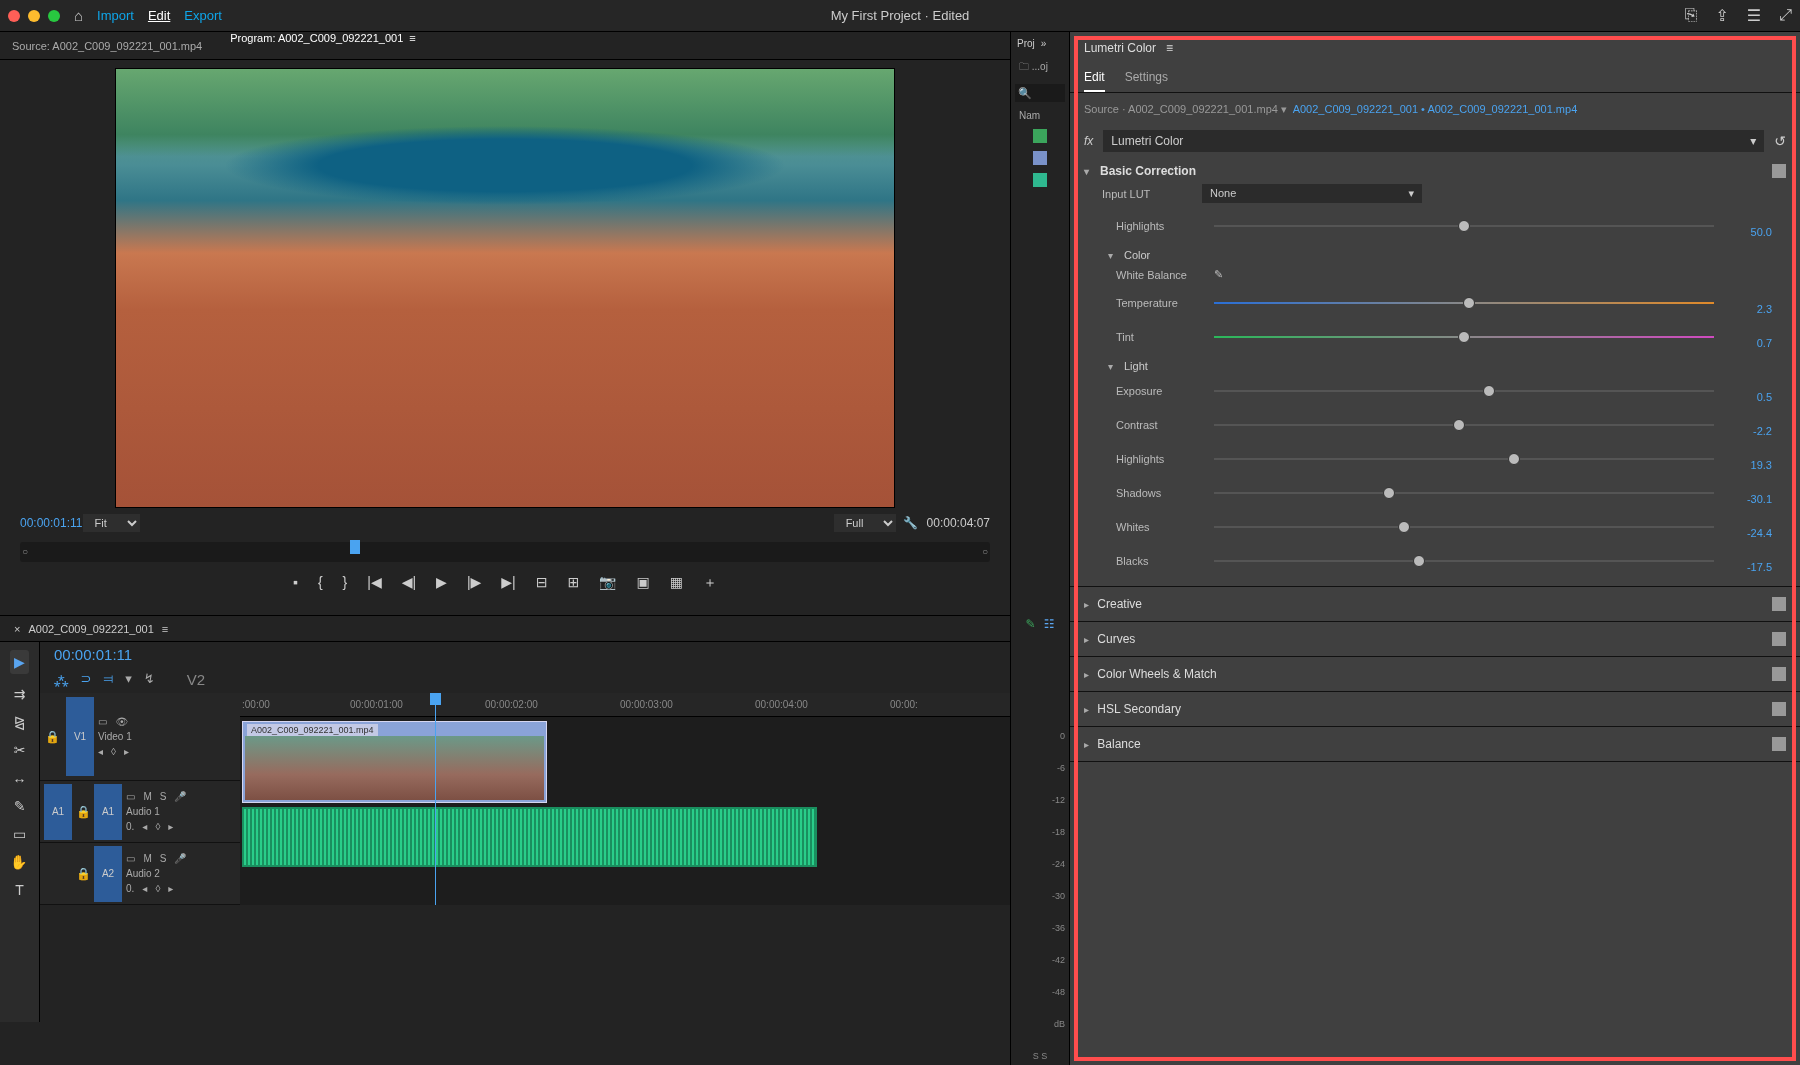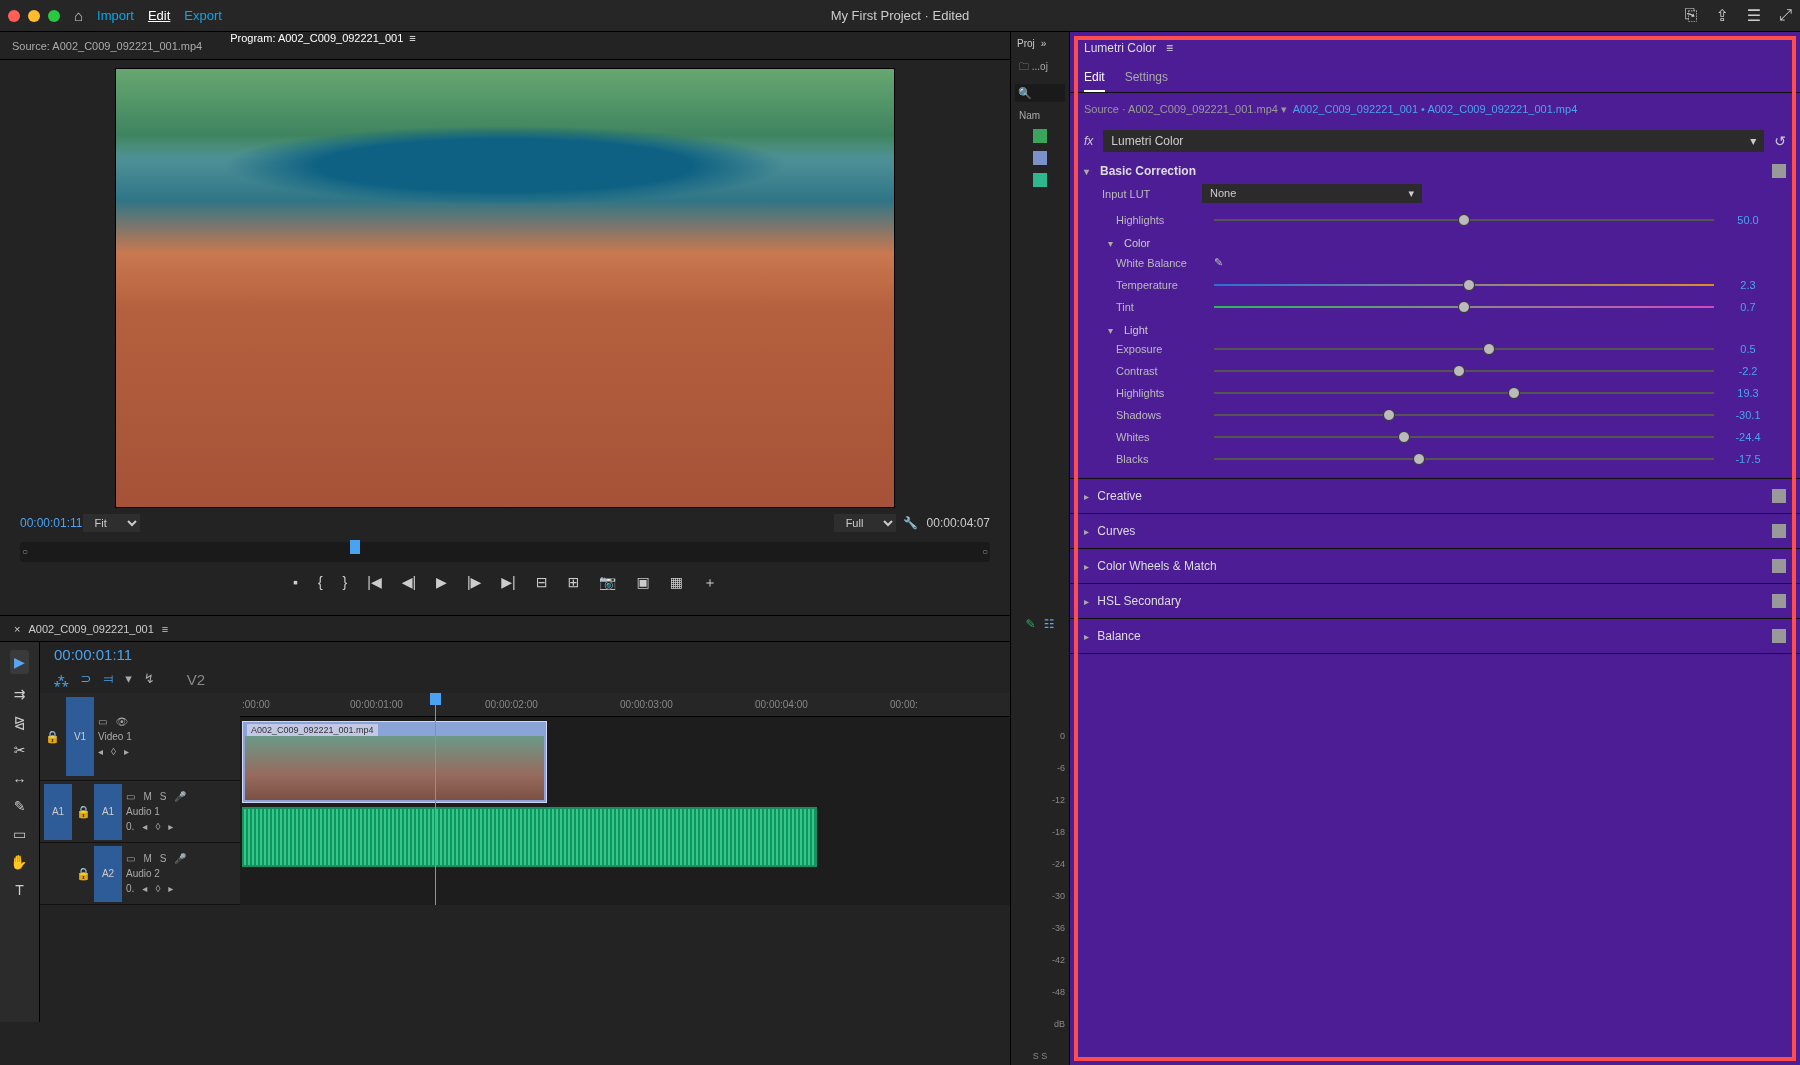--- a/index.html
+++ b/index.html
@@ -59,21 +59,21 @@
 
 .mid-strip{width:60px;background:#232323;border-left:1px solid #000;border-right:1px solid #000;display:flex;flex-direction:column;}
 .mid-tabs{font-size:10px;color:#ccc;padding:6px;display:flex;align-items:center;gap:6px;}
 .mid-search{padding:4px;}
 .mid-search input{width:100%;background:#1a1a1a;border:none;color:#ccc;padding:3px;font-size:11px;}
 .mid-row{padding:4px 8px;font-size:10px;color:#aaa;}
 .swatch{width:14px;height:14px;margin:4px auto;}
 .sg{background:#3ba55c}.sb{background:#7a92c9}.st{background:#2fb88f}
 .audio-meter{flex:1;margin-top:auto;display:flex;flex-direction:column;justify-content:flex-end;font-size:9px;color:#888;padding:4px;text-align:right;gap:22px;}
 
-.right-panel{flex:1;background:#4c1d95;position:relative;}
+.right-panel{flex:1;background:#404040;position:relative;}
 .red-border{position:absolute;inset:4px;border:4px solid #ff4d4d;pointer-events:none;z-index:20;}
 .rp-header{height:32px;padding:8px 14px;font-size:12px;color:#ddd;display:flex;align-items:center;gap:10px;}
 .rp-tabs{display:flex;gap:20px;padding:0 14px;font-size:12px;color:#aaa;border-bottom:1px solid #111;}
 .rp-tab{padding:6px 0;cursor:pointer;}
 .rp-tab.active{color:#fff;border-bottom:2px solid #fff;}
 .rp-source{padding:10px 14px;font-size:11px;color:#999;}
 .rp-source .link{color:#4aa3f0;}
 .fx-row{display:flex;align-items:center;padding:4px 14px;gap:10px;}
 .fx-select{flex:1;background:#2b2b2b;color:#ccc;padding:4px 8px;border:none;font-size:12px;display:flex;justify-content:space-between;}
 .reset-icon{color:#ccc;font-size:14px;}
@@ -84,21 +84,21 @@
 .subrow label{width:90px;}
 .lut-select{background:#2b2b2b;color:#ccc;padding:3px 8px;border:none;font-size:11px;flex:0 0 220px;display:flex;justify-content:space-between;}
 .btn-pill{border:1px solid #666;background:transparent;color:#ccc;padding:3px 18px;border-radius:12px;font-size:11px;cursor:pointer;}
 .btn-row{display:flex;justify-content:flex-end;gap:10px;padding:4px 14px 10px;}
 .slider-row{display:flex;align-items:center;padding:5px 14px 5px 32px;font-size:11px;color:#bbb;gap:10px;}
 .slider-row label{width:88px;}
 .slider-track{flex:1;height:2px;background:#555;position:relative;}
 .slider-track.temp{background:linear-gradient(90deg,#2a6fd6,#888,#e08a2a);}
 .slider-track.tint{background:linear-gradient(90deg,#2ab85a,#888,#d04ac0);}
 .slider-thumb{position:absolute;top:-5px;width:12px;height:12px;border-radius:50%;background:#bbb;border:1px solid #333;transform:translateX(-50%);}
-.slider-val{width:48px;text-align:center;color:#4aa3f0;}
+.slider-val{width:48px;text-align:right;color:#4aa3f0;margin-top:12px;}
 .subsection-header{display:flex;align-items:center;gap:6px;padding:6px 14px 2px 24px;font-size:11px;color:#ccc;cursor:pointer;}
 .collapsed-section{display:flex;align-items:center;padding:10px 14px;font-size:12px;color:#ddd;border-bottom:1px solid #111;cursor:pointer;}
 .collapsed-section .chk{margin-left:auto;width:14px;height:14px;background:#999;}
 .chev{font-size:10px;color:#aaa;width:10px;}
 .auto-icon{font-size:11px;margin-right:4px;}
 </style>
 </head>
 <body>
 
 <div class="topbar">

